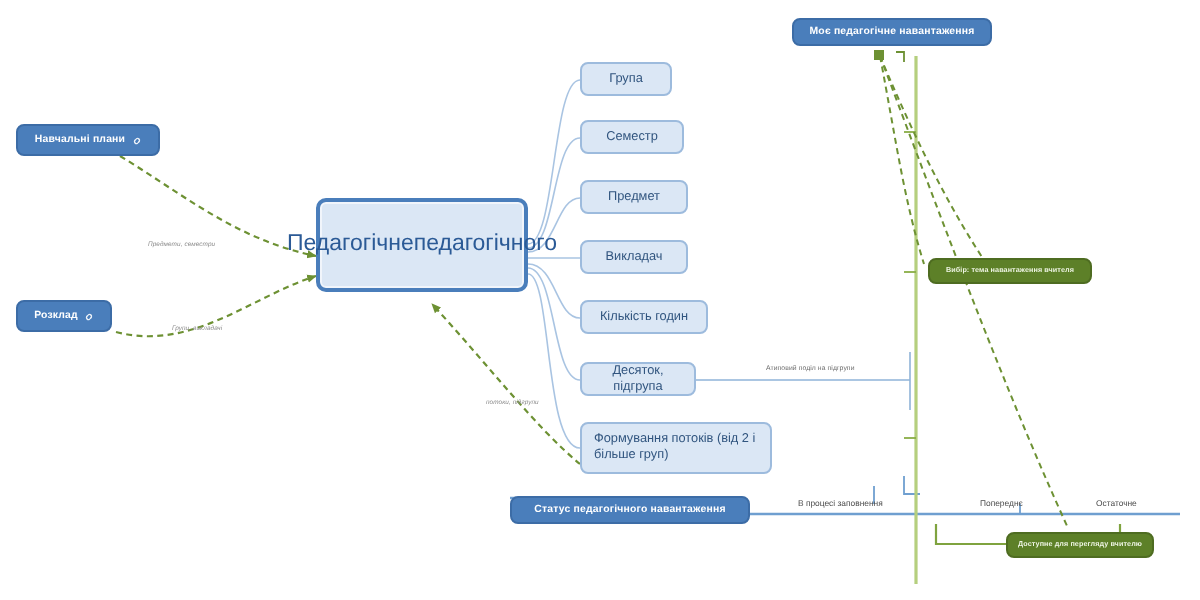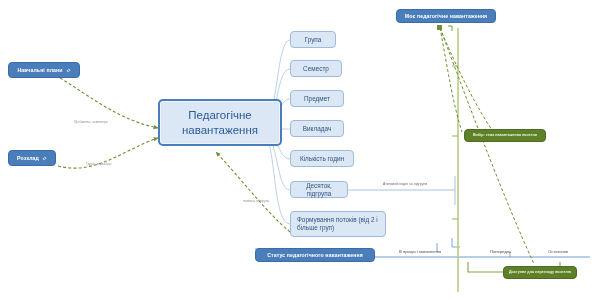--- a/index.html
+++ b/index.html
@@ -179,23 +179,23 @@
   <div class="node blue-solid" style="left:8px;top:150px;width:48px;height:16px;">
     <span>Розклад</span>
     <span class="mini-icon">
       <svg viewBox="0 0 10 10">
           <path d="M3.2 6.8a2 2 0 0 1 0-2.8l1.2-1.2a2 2 0 0 1 2.8 2.8l-.6.6" fill="none" stroke="#ffffff" stroke-width="1.1" stroke-linecap="round"></path>
         <path d="M6.8 3.2a2 2 0 0 1 0 2.8L5.6 7.2a2 2 0 0 1-2.8-2.8" fill="none" stroke="#ffffff" stroke-width="1.1" stroke-linecap="round"></path>
         </svg>
     </span>
   </div>
 
-  <div class="node centre" style="left:158px;top:99px;width:124px;height:47px;flex-direction:column;">
+  <div class="node centre" style="left:158px;top:99px;width:106px;height:47px;flex-direction:row;">
     <span>Педагогічне</span>
-    <span>навантаження</span>
+    <span>педагогічного</span>
   </div>
 
   <div class="node leaf" style="left:290px;top:31px;width:46px;height:17px;">
     <span>Група</span>
   </div>
 
   <div class="node leaf" style="left:290px;top:60px;width:52px;height:17px;">
     <span>Семестр</span>
   </div>
 

